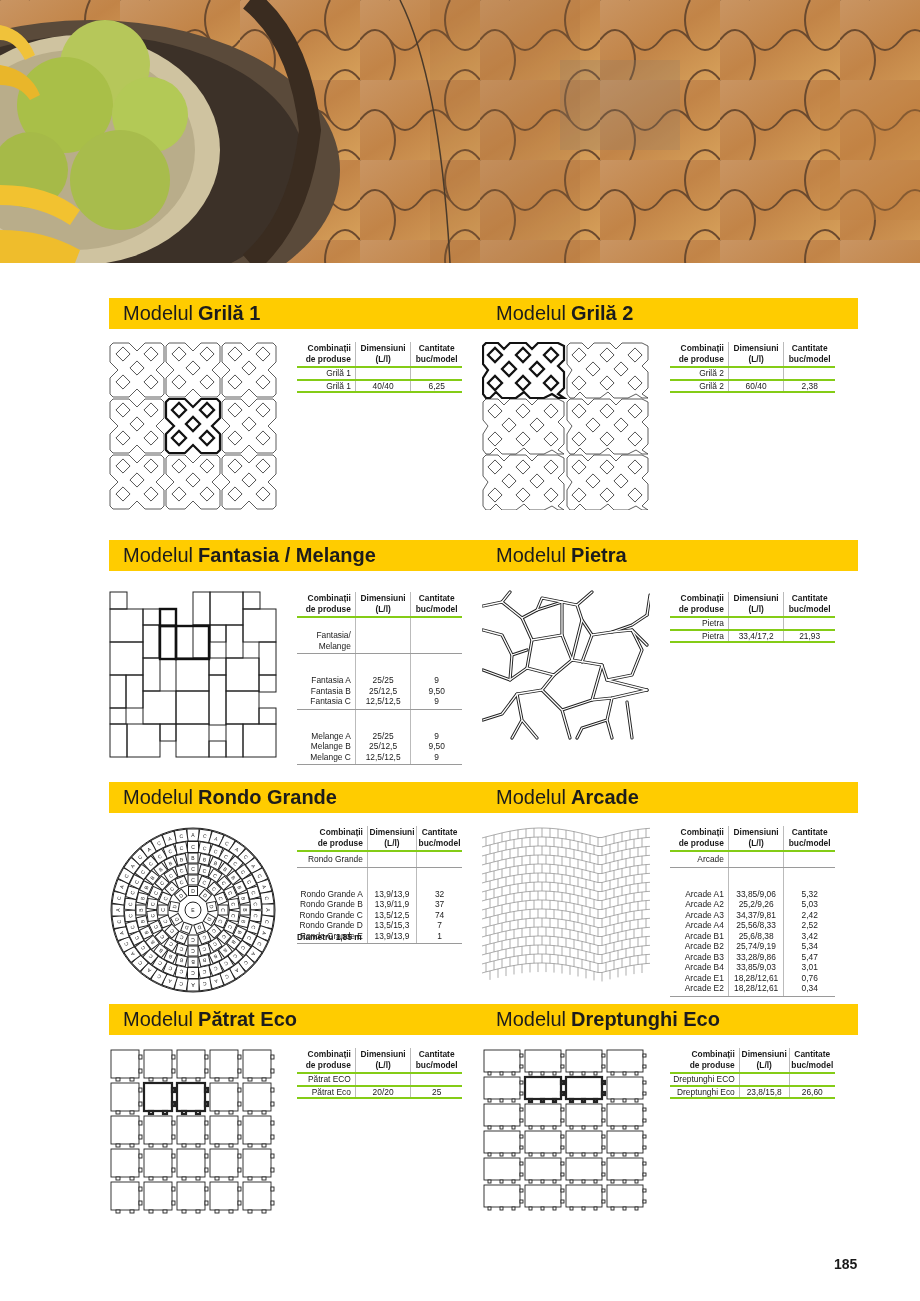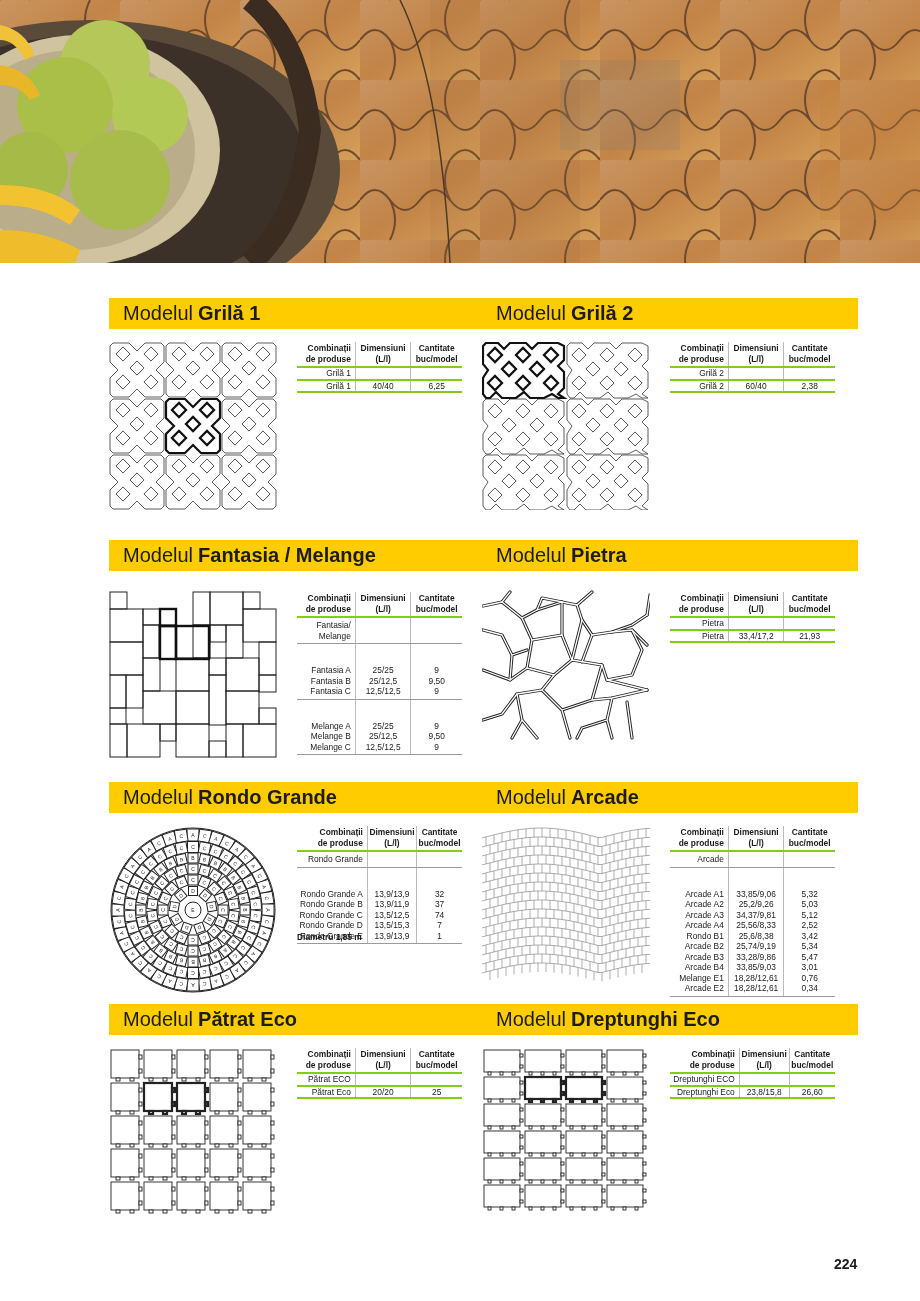--- a/index.html
+++ b/index.html
@@ -221,21 +221,21 @@
     </g>
   </svg>
   <table class="tbl" style="top:52px;">
     <tbody>
         <tr class="hline">
       <th class="c1"><span>Combinații</span><br><span>de produse</span></th>
       <th class="v"><span>Dimensiuni</span><br><span>(L/l)</span></th>
       <th class="v"><span>Cantitate</span><br><span>buc/model</span></th>
     </tr>
     <tr class="groupend">
-          <td class="c1" style="padding-top:2px"><span>Fantasia/</span><br><span>Melange</span></td>
+          <td class="c1" style="padding-top:12px"><span>Fantasia/</span><br><span>Melange</span></td>
           <td class="v"></td>
           <td class="v"></td>
         </tr>
     <tr class="groupstart">
           <td class="c1">Fantasia A</td>
           <td class="v">25/25</td>
           <td class="v">9</td>
         </tr>
     <tr>
           <td class="c1">Fantasia B</td>
@@ -1343,49 +1343,49 @@
           <td class="v">5,32</td>
         </tr>
     <tr>
           <td class="c1">Arcade A2</td>
           <td class="v">25,2/9,26</td>
           <td class="v">5,03</td>
         </tr>
     <tr>
           <td class="c1">Arcade A3</td>
           <td class="v">34,37/9,81</td>
-          <td class="v">5,12</td>
+          <td class="v">2,42</td>
         </tr>
     <tr>
           <td class="c1">Arcade A4</td>
           <td class="v">25,56/8,33</td>
           <td class="v">2,52</td>
         </tr>
     <tr>
-          <td class="c1">Rondo B1</td>
+          <td class="c1">Arcade B1</td>
           <td class="v">25,6/8,38</td>
           <td class="v">3,42</td>
         </tr>
     <tr>
           <td class="c1">Arcade B2</td>
           <td class="v">25,74/9,19</td>
           <td class="v">5,34</td>
         </tr>
     <tr>
           <td class="c1">Arcade B3</td>
           <td class="v">33,28/9,86</td>
           <td class="v">5,47</td>
         </tr>
     <tr>
           <td class="c1">Arcade B4</td>
           <td class="v">33,85/9,03</td>
           <td class="v">3,01</td>
         </tr>
     <tr>
-          <td class="c1">Melange E1</td>
+          <td class="c1">Arcade E1</td>
           <td class="v">18,28/12,61</td>
           <td class="v">0,76</td>
         </tr>
     <tr class="groupend">
           <td class="c1">Arcade E2</td>
           <td class="v">18,28/12,61</td>
           <td class="v">0,34</td>
         </tr>
   </tbody>
     </table>
@@ -1713,13 +1713,13 @@
         </tr>
     <tr class="hline">
       <td class="c1">Dreptunghi Eco</td>
       <td class="v">23,8/15,8</td>
       <td class="v">26,60</td>
     </tr>
   </tbody>
     </table>
 </div>
 
-<div class="pagenum">224</div>
+<div class="pagenum">185</div>
 
 </body></html>

